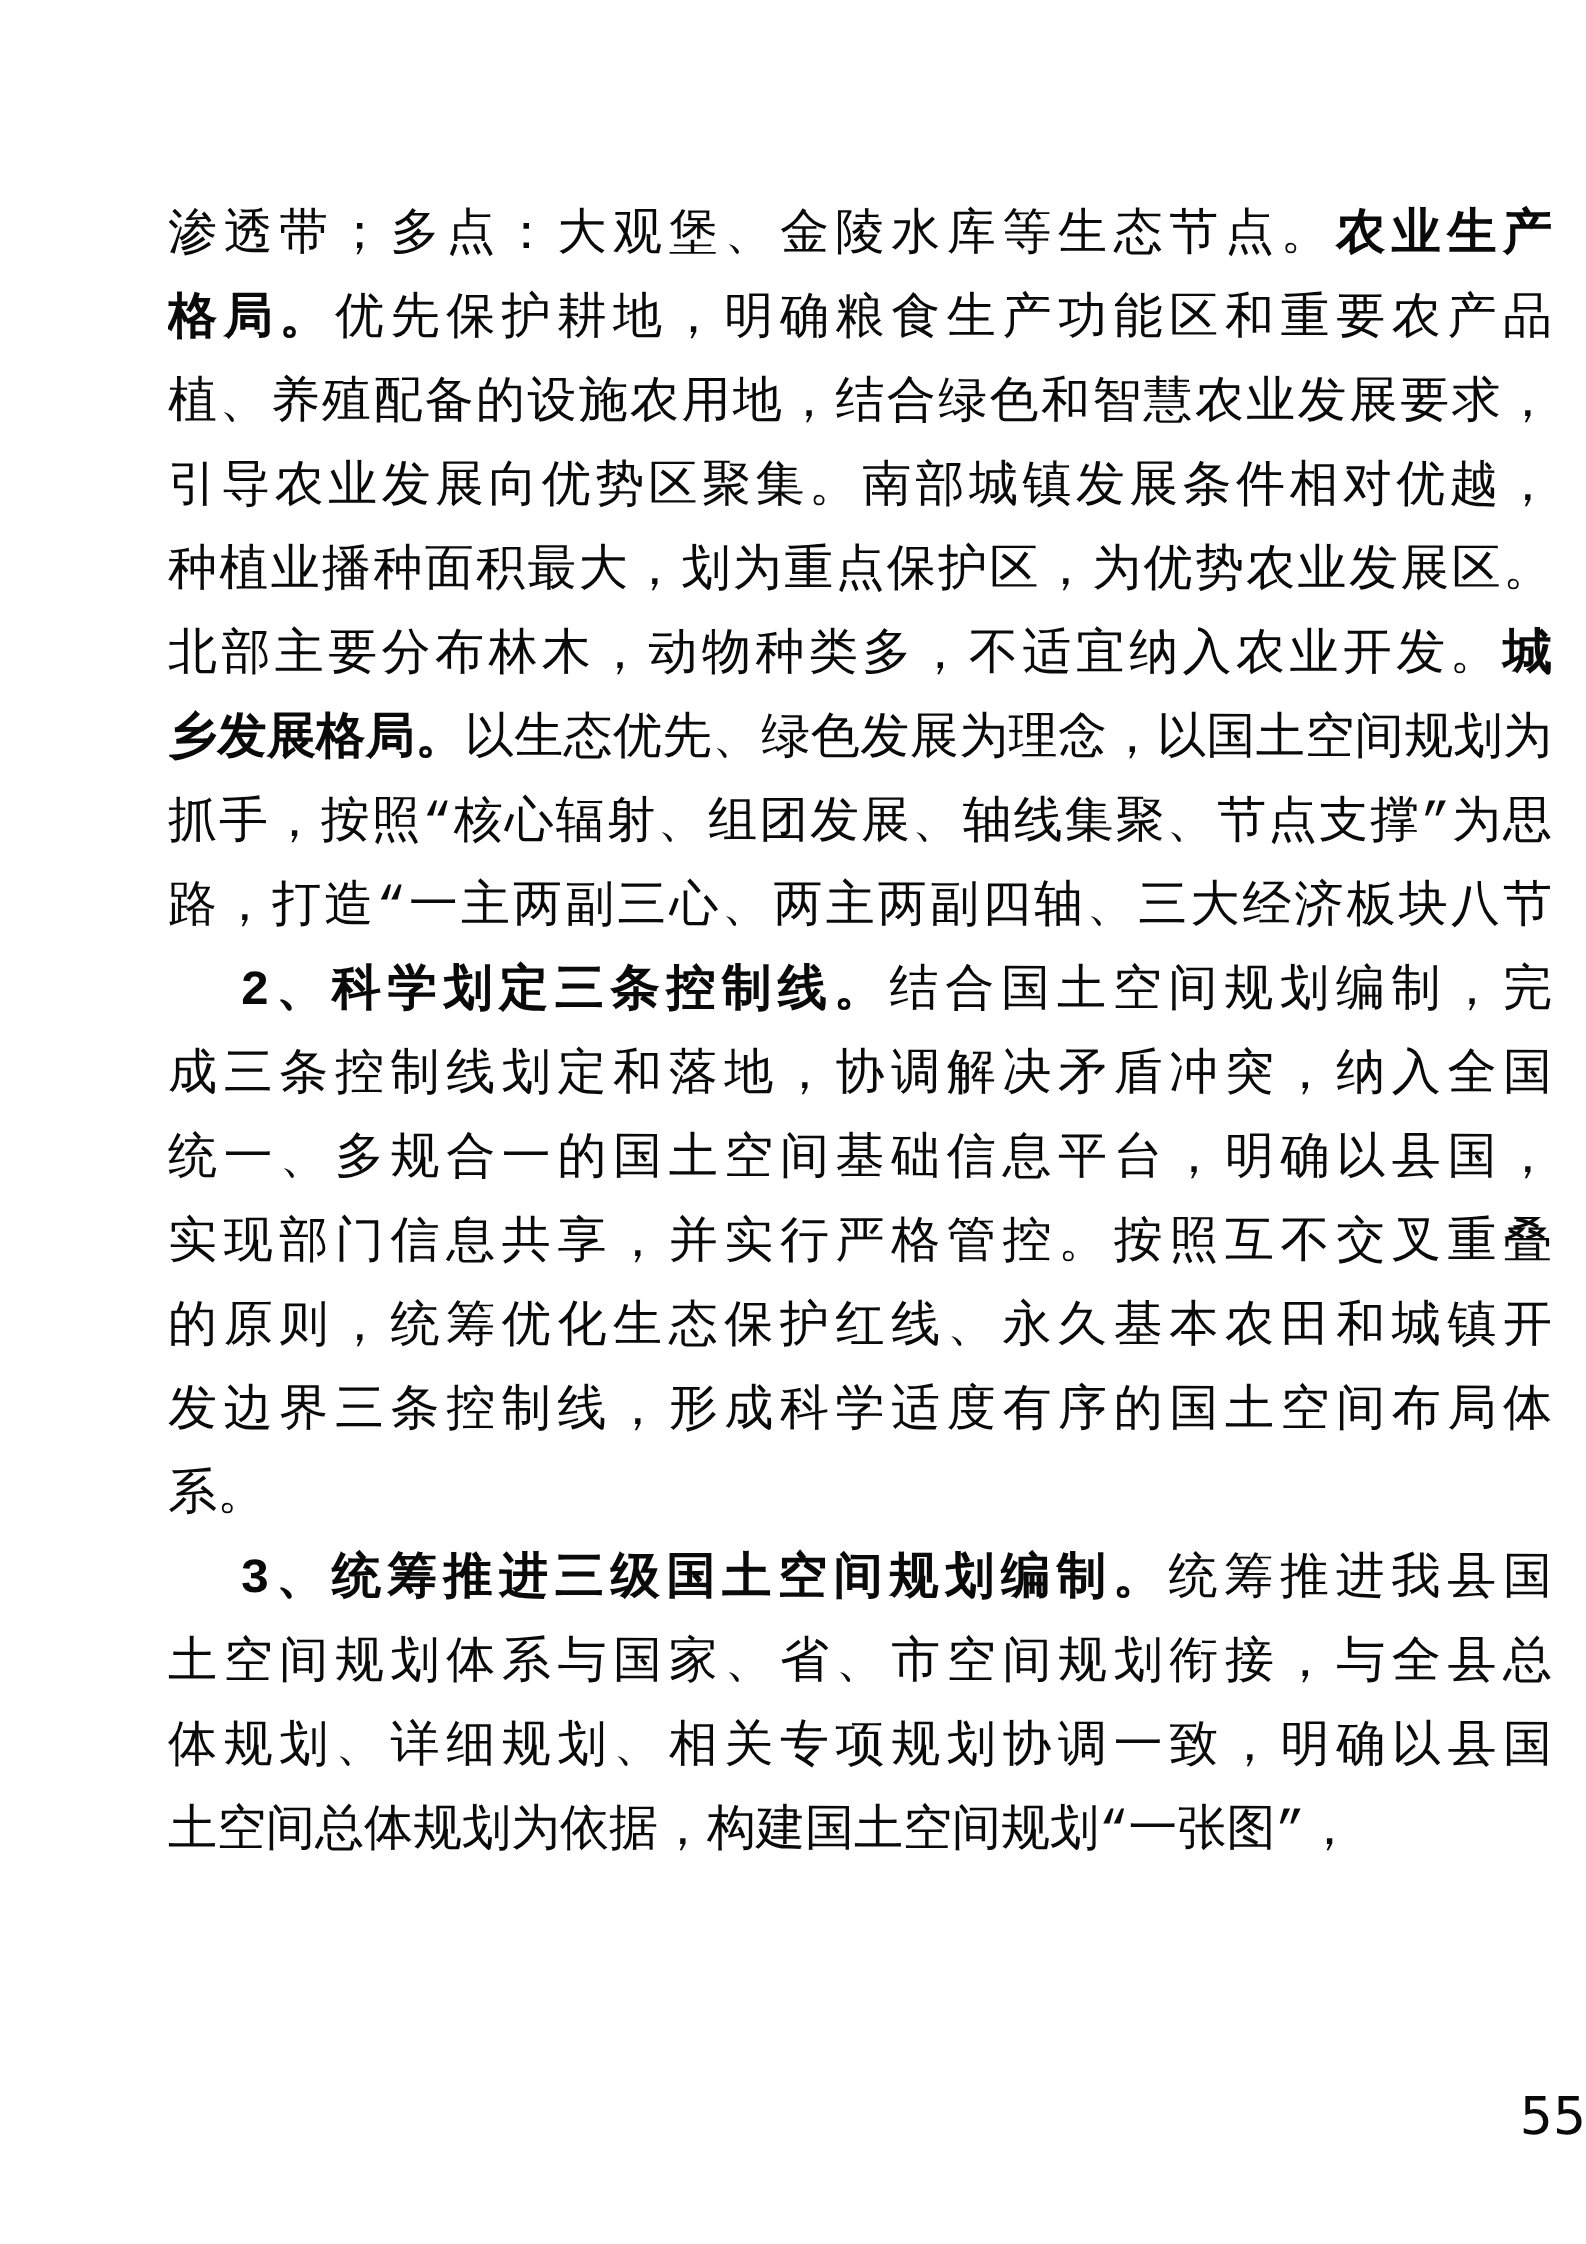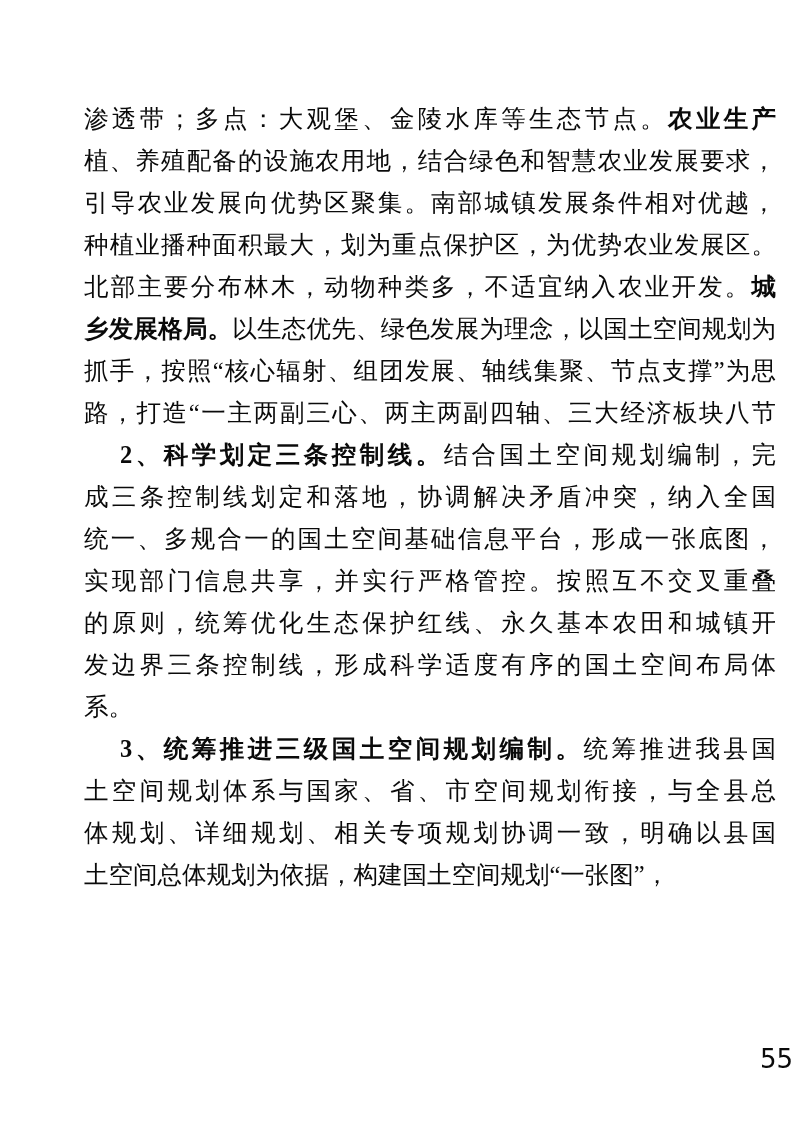--- a/index.html
+++ b/index.html
@@ -15,21 +15,21 @@
     overflow: hidden;
     margin: 0;
   }
   .doc-body {
     position: absolute;
     left: 84px;
     top: 98px;
     width: 692px;
   }
   .line {
-    font-family: Liberation Serif, serif;
+    font-family: Liberation Mono, monospace;
     font-size: 24.5px;
     line-height: 42px;
     height: 42px;
     color: #0a0a0a;
     text-align: justify;
     text-align-last: justify;
     overflow: hidden;
     white-space: normal;
   }
   .line.end {
@@ -57,30 +57,31 @@
     line-height: 34px;
     color: #0a0a0a;
   }
 </style>
 </head>
 <body>
 
 <div class="page">
   <div class="doc-body" id="doc-body">
       <div class="line"><span class="run-r">渗透带；多点：大观堡、金陵水库等生态节点。</span><span class="run-b">农业生产</span></div>
+      <div class="line"><span class="run-b">格局。</span><span class="run-r">优先保护耕地，明确粮食生产功能区和重要农产品</span></div>
       <div class="line"><span class="run-r">植、养殖配备的设施农用地，结合绿色和智慧农业发展要求，</span></div>
       <div class="line"><span class="run-r">引导农业发展向优势区聚集。南部城镇发展条件相对优越，</span></div>
       <div class="line"><span class="run-r">种植业播种面积最大，划为重点保护区，为优势农业发展区。</span></div>
       <div class="line"><span class="run-r">北部主要分布林木，动物种类多，不适宜纳入农业开发。</span><span class="run-b">城</span></div>
       <div class="line"><span class="run-b">乡发展格局。</span><span class="run-r">以生态优先、绿色发展为理念，以国土空间规划为</span></div>
       <div class="line"><span class="run-r">抓手，按照“核心辐射、组团发展、轴线集聚、节点支撑”为思</span></div>
       <div class="line"><span class="run-r">路，打造“一主两副三心、两主两副四轴、三大经济板块八节</span></div>
       <div class="line indent"><span class="run-b">2、科学划定三条控制线。</span><span class="run-r">结合国土空间规划编制，完</span></div>
       <div class="line"><span class="run-r">成三条控制线划定和落地，协调解决矛盾冲突，纳入全国</span></div>
-      <div class="line"><span class="run-r">统一、多规合一的国土空间基础信息平台，形成一张底图，</span></div>
+      <div class="line"><span class="run-r">统一、多规合一的国土空间基础信息平台，明确以县国，</span></div>
       <div class="line"><span class="run-r">实现部门信息共享，并实行严格管控。按照互不交叉重叠</span></div>
       <div class="line"><span class="run-r">的原则，统筹优化生态保护红线、永久基本农田和城镇开</span></div>
       <div class="line"><span class="run-r">发边界三条控制线，形成科学适度有序的国土空间布局体</span></div>
       <div class="line end"><span class="run-r">系。</span></div>
       <div class="line indent"><span class="run-b">3、统筹推进三级国土空间规划编制。</span><span class="run-r">统筹推进我县国</span></div>
       <div class="line"><span class="run-r">土空间规划体系与国家、省、市空间规划衔接，与全县总</span></div>
       <div class="line"><span class="run-r">体规划、详细规划、相关专项规划协调一致，明确以县国</span></div>
       <div class="line end"><span class="run-r">土空间总体规划为依据，构建国土空间规划“一张图”，</span></div>
     </div>
   <div class="footer">

